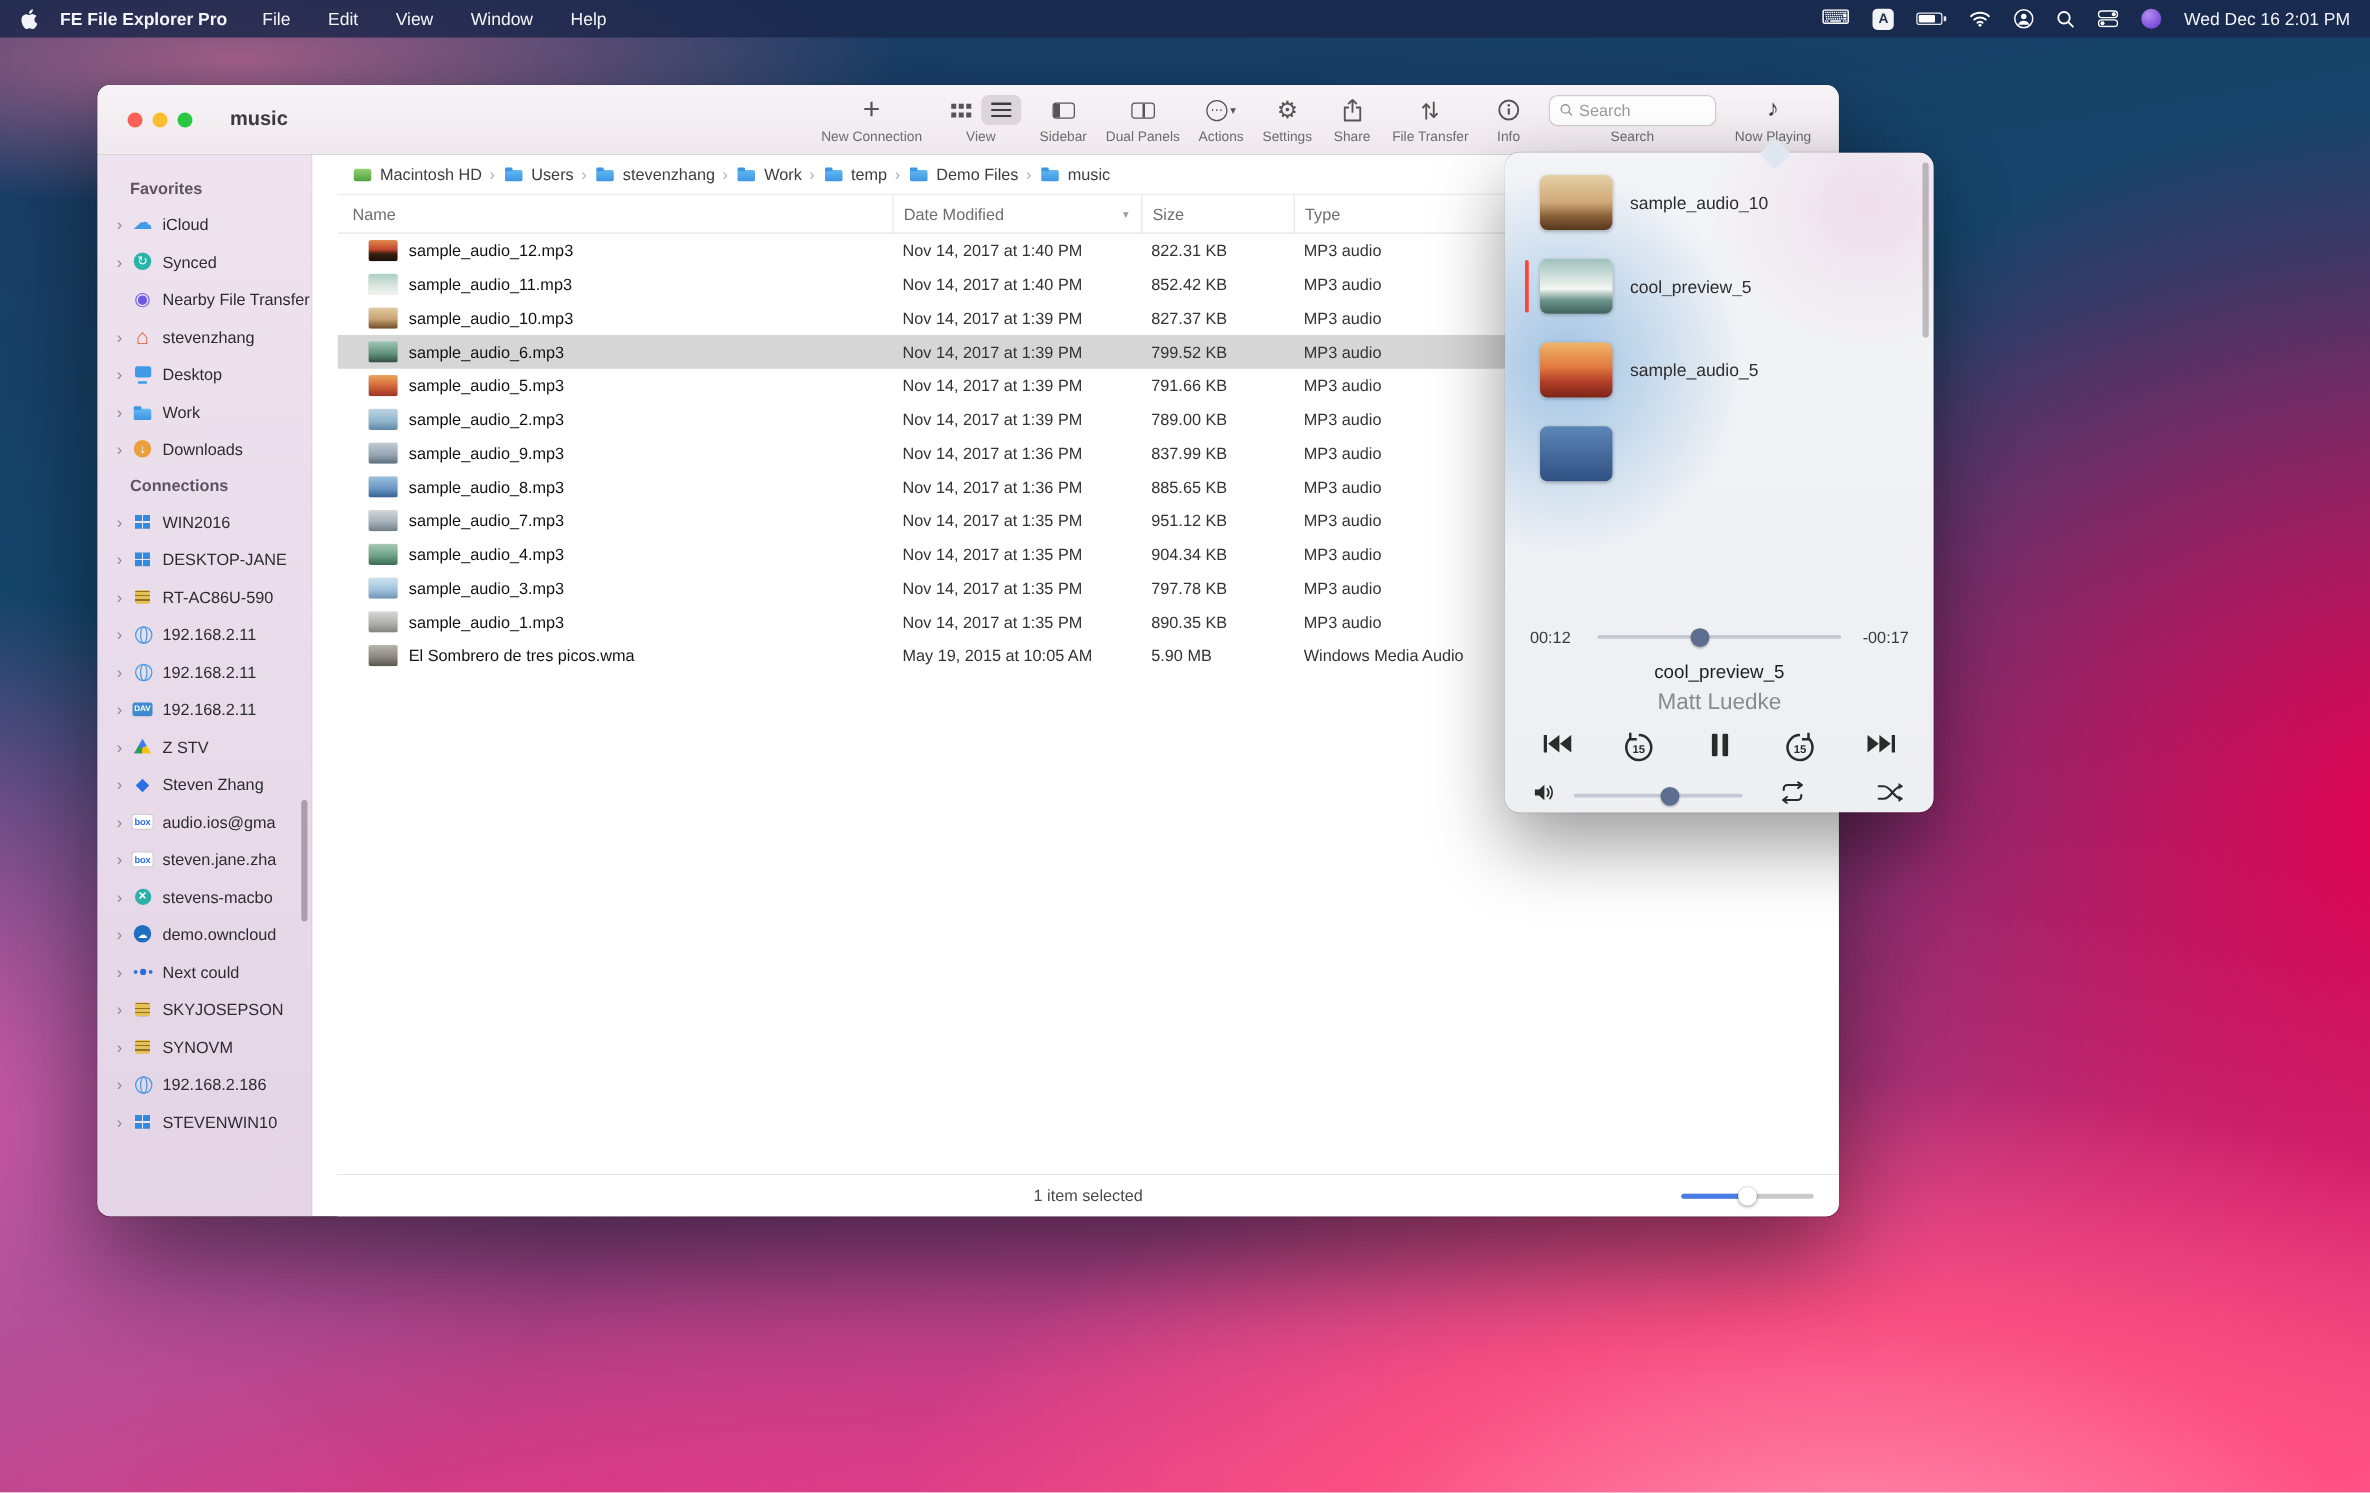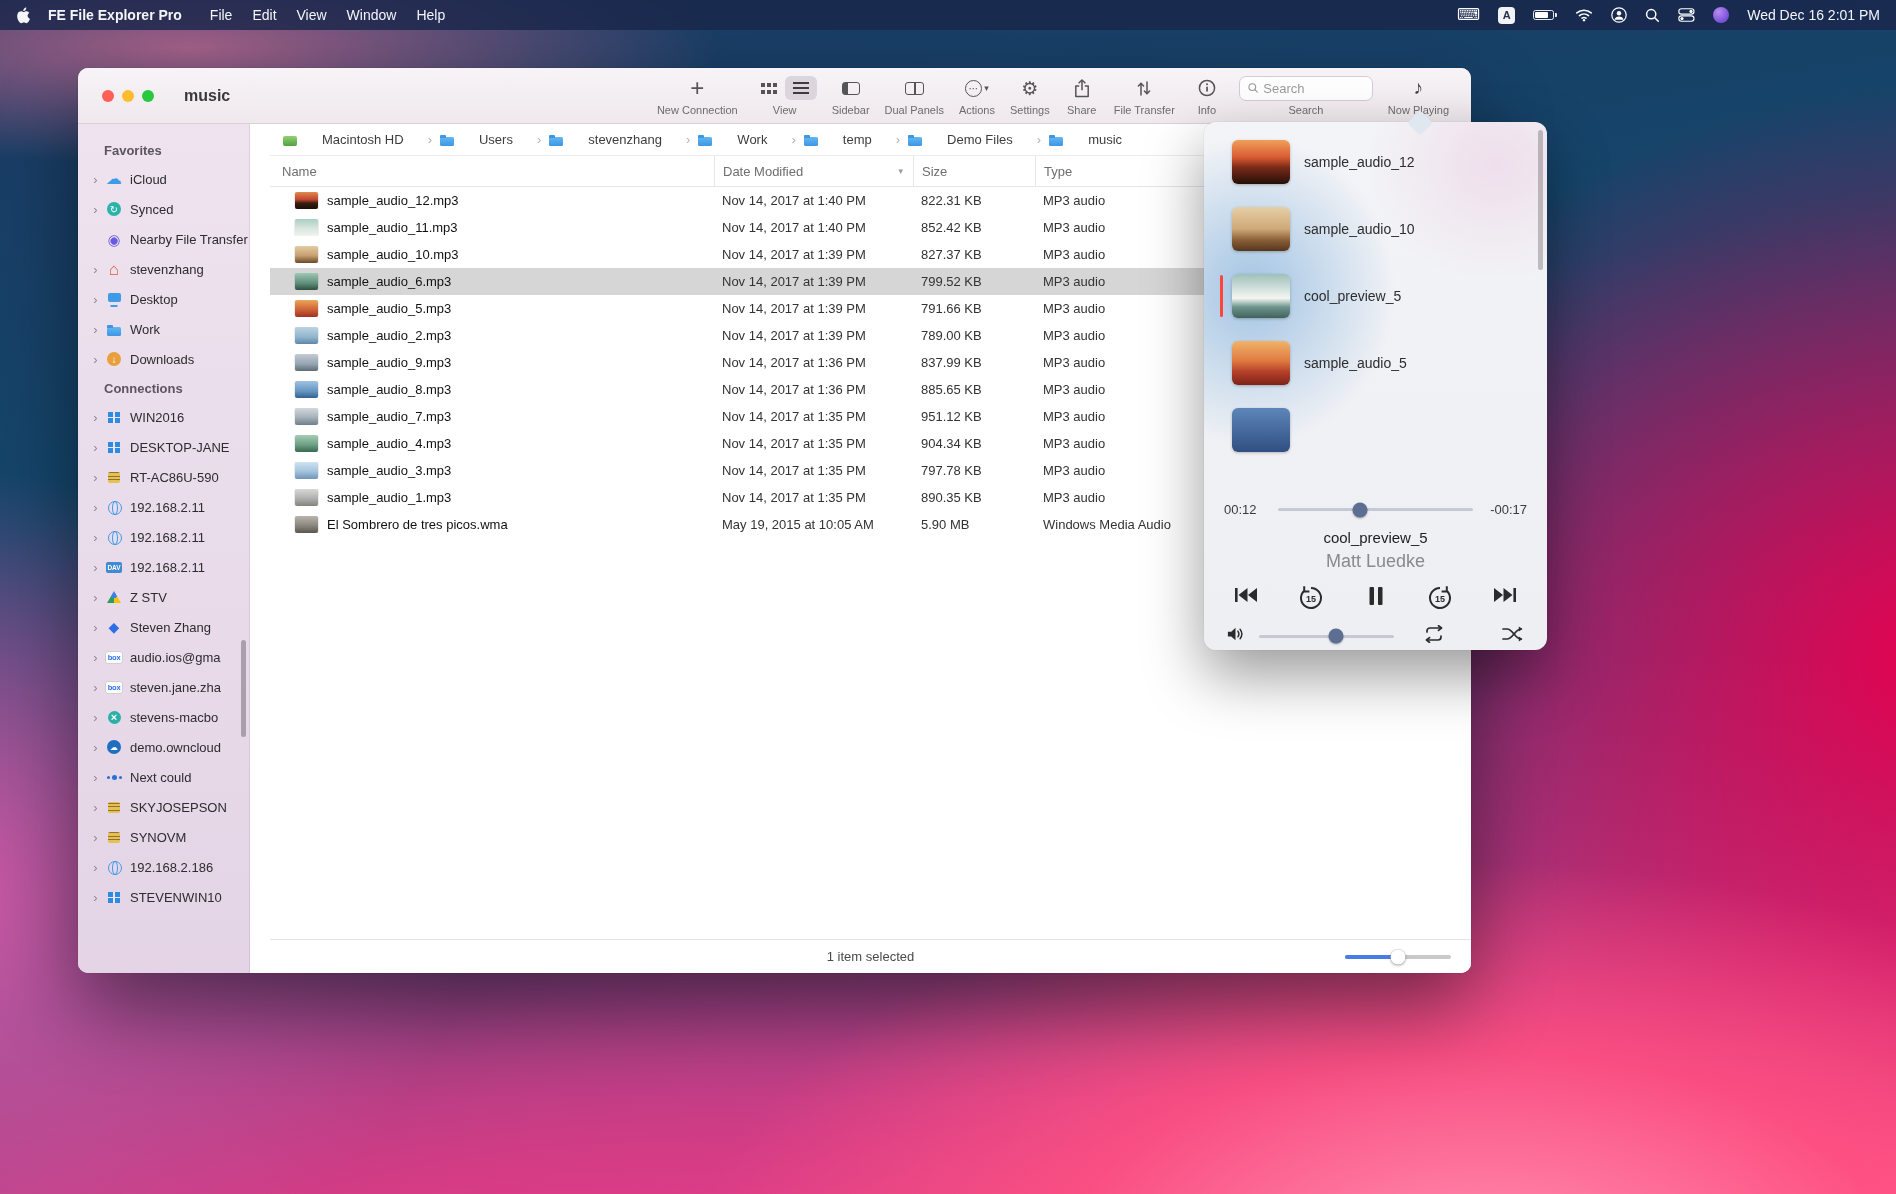--- a/index.html
+++ b/index.html
@@ -15,21 +15,21 @@
   radial-gradient(50% 60% at -5% 75%, #d95aa8 0%, rgba(200,70,160,0) 60%),
   radial-gradient(70% 45% at 30% 108%, #e23a86 0%, rgba(220,50,130,0) 65%),
   radial-gradient(40% 14% at 10% 4%, rgba(255,120,160,.6), rgba(255,120,160,0) 70%),
   linear-gradient(170deg,#1c3a63 0%,#14466b 35%,#55457f 62%,#c23f85 84%,#ff5c8e 100%);}
 
 
 .menubar{position:absolute;top:0;left:0;right:0;height:30px;display:flex;align-items:center;
  padding:0 16px;background:rgba(26,38,74,.82);color:#f4f5f9;font-size:14px;z-index:30}
 .apple{display:flex;align-items:center;margin-right:18px}
 .mb-app{font-weight:bold;margin-right:28px;white-space:nowrap}
-.mb-menus{display:flex;gap:20px}
+.mb-menus{display:flex;gap:30px}
 .mb-item{white-space:nowrap;cursor:default}
 .mb-right{margin-left:auto;display:flex;align-items:center;gap:18px}
 .mbi{display:flex;align-items:center;justify-content:center;color:#fff}
 .kbd-glyph{font-size:16px;line-height:1}
 .abadge{width:17px;height:17px;border-radius:4px;background:#f2f3f6;color:#24304f;
  font-size:11px;font-weight:bold;display:flex;align-items:center;justify-content:center}
 .battery{display:flex;align-items:center}
 .bat-body{width:21px;height:10px;border:1px solid rgba(255,255,255,.9);border-radius:2.5px;padding:1px;display:flex}
 .bat-fill{width:75%;height:100%;background:#fff;border-radius:1px}
 .bat-nub{width:2px;height:4px;background:rgba(255,255,255,.9);border-radius:0 1px 1px 0;margin-left:1px}
@@ -114,21 +114,21 @@
 .si[data-icon="owncloud"]::before{content:"☁";width:14px;height:14px;border-radius:50%;background:#1f6ec0;color:#fff;
  font-size:8px;display:flex;align-items:center;justify-content:center}
 .si[data-icon="nextcloud"]::before{content:"";width:5px;height:5px;border-radius:50%;background:#2a6fd4;
  box-shadow:-6px 0 0 -1px #2a6fd4,6px 0 0 -1px #2a6fd4}
 .side-scrollthumb{position:absolute;right:3px;top:516px;width:5px;height:97px;border-radius:3px;background:rgba(60,50,60,.35)}
 
 
 .content{position:absolute;left:192px;top:56px;right:0;bottom:0;background:#fff;border-radius:0 0 10px 0;overflow:hidden}
 .crumbbar{height:32px;border-bottom:1px solid #ececec;display:flex;align-items:center;padding:0 12px}
 .crumbs{display:flex;align-items:center;gap:7px;font-size:13px;color:#3d3d3f}
-.crumb{display:flex;align-items:flex-end;gap:24px}
+.crumb{display:flex;align-items:flex-start;gap:6px}
 .ci{position:relative;width:16px;height:14px;flex:0 0 16px}
 .ci[data-icon="folder"]::before{content:"";position:absolute;left:1px;top:4px;width:14px;height:9px;
  background:linear-gradient(#62b8f0,#3e95e4);border-radius:1.5px}
 .ci[data-icon="folder"]::after{content:"";position:absolute;left:1px;top:2px;width:6px;height:3px;background:#3e95e4;border-radius:1px 1px 0 0}
 .ci[data-icon="drive"]::before{content:"";position:absolute;left:1px;top:3px;width:14px;height:10px;border-radius:2px;
  background:linear-gradient(#94d072,#51a13f)}
 .crumb-sep{color:#b2b2b6;font-size:13px}
 .crumb:last-child .crumb-sep{display:none}
 
 .thead{height:31px;border-bottom:1px solid #e6e6e6;display:grid;grid-template-columns:444px 199px 122px 1fr;
@@ -682,24 +682,20 @@
           </div>
         </div>
       </div>
     </div>
   </div>
 
   <div class="popover">
     <div class="np-list">
       <div>
 
-      <div class="track">
-          <span class="np-thumb" style="background: linear-gradient(rgb(240, 160, 90) 0%, rgb(216, 90, 50) 40%, rgb(122, 42, 24) 62%, rgb(36, 16, 8) 100%);"></span>
-          <span class="np-title">sample_audio_12</span>
-        </div>
           <div class="track">
           <span class="np-thumb" style="background: linear-gradient(rgb(230, 207, 166) 0%, rgb(207, 168, 120) 50%, rgb(138, 96, 56) 75%, rgb(85, 54, 28) 100%);"></span>
           <span class="np-title">sample_audio_10</span>
         </div>
           <div class="track current">
           <span class="np-thumb" style="background: linear-gradient(rgb(159, 192, 186) 0%, rgb(228, 236, 232) 45%, rgb(244, 246, 242) 55%, rgb(110, 149, 141) 75%, rgb(65, 98, 92) 100%);"></span>
           <span class="np-title">cool_preview_5</span>
         </div>
           <div class="track">
           <span class="np-thumb" style="background: linear-gradient(rgb(240, 180, 104) 0%, rgb(224, 122, 64) 45%, rgb(181, 64, 42) 70%, rgb(124, 36, 24) 100%);"></span>

